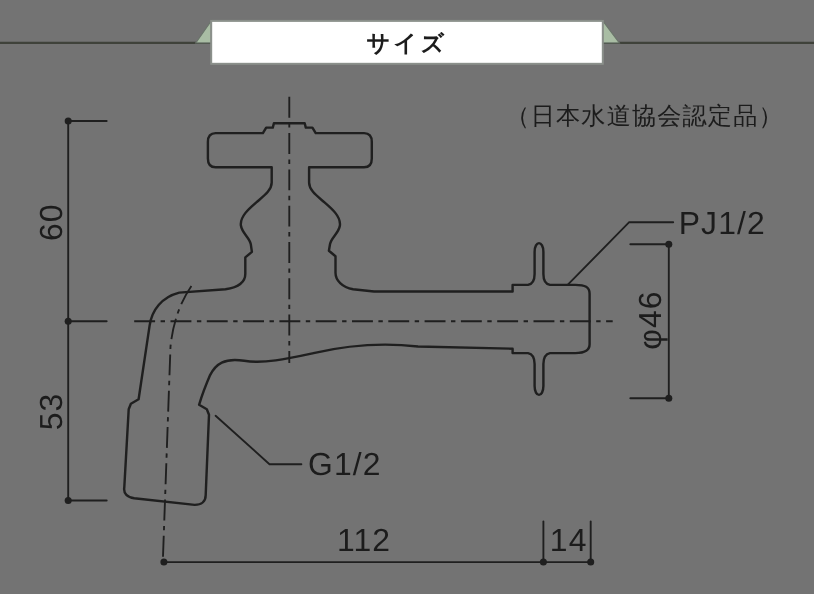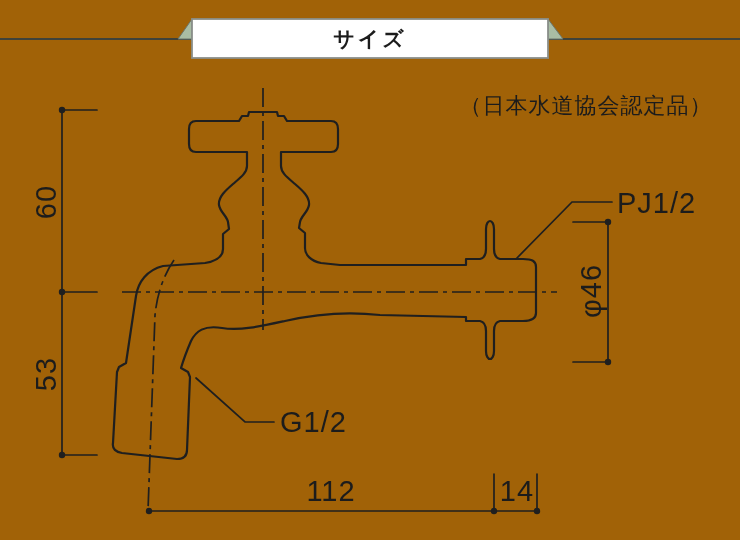--- a/index.html
+++ b/index.html
@@ -1,16 +1,16 @@
 <!DOCTYPE html>
 <html><head>
 <meta charset="utf-8">
 <style>
   html,body{margin:0;padding:0;background:#ffffff;}
-  .stage{position:relative;width:740px;height:540px;background:#a16207;overflow:hidden;
+  .stage{position:relative;width:740px;height:540px;background:#737373;overflow:hidden;
          font-family:"Liberation Sans",sans-serif;}
   svg{display:block;}
   .outline{fill:none;stroke:#1f1f1f;stroke-width:2.2;stroke-linejoin:round;stroke-linecap:round;}
   .cline{fill:none;stroke:#1f1f1f;stroke-width:1.7;stroke-dasharray:19 5 4 5;stroke-linecap:butt;}
   .dim{fill:none;stroke:#1f1f1f;stroke-width:1.7;stroke-linecap:round;}
   .dot{fill:#1f1f1f;stroke:none;}
   text{fill:#1c1c1c;font-family:"Liberation Sans",sans-serif;}
   .dim-text{font-size:29px;letter-spacing:1px;}
   .banner-rule{stroke:#3f423a;stroke-width:2;}
   .banner-box{fill:#ffffff;stroke:#8b908b;stroke-width:1.8;}

